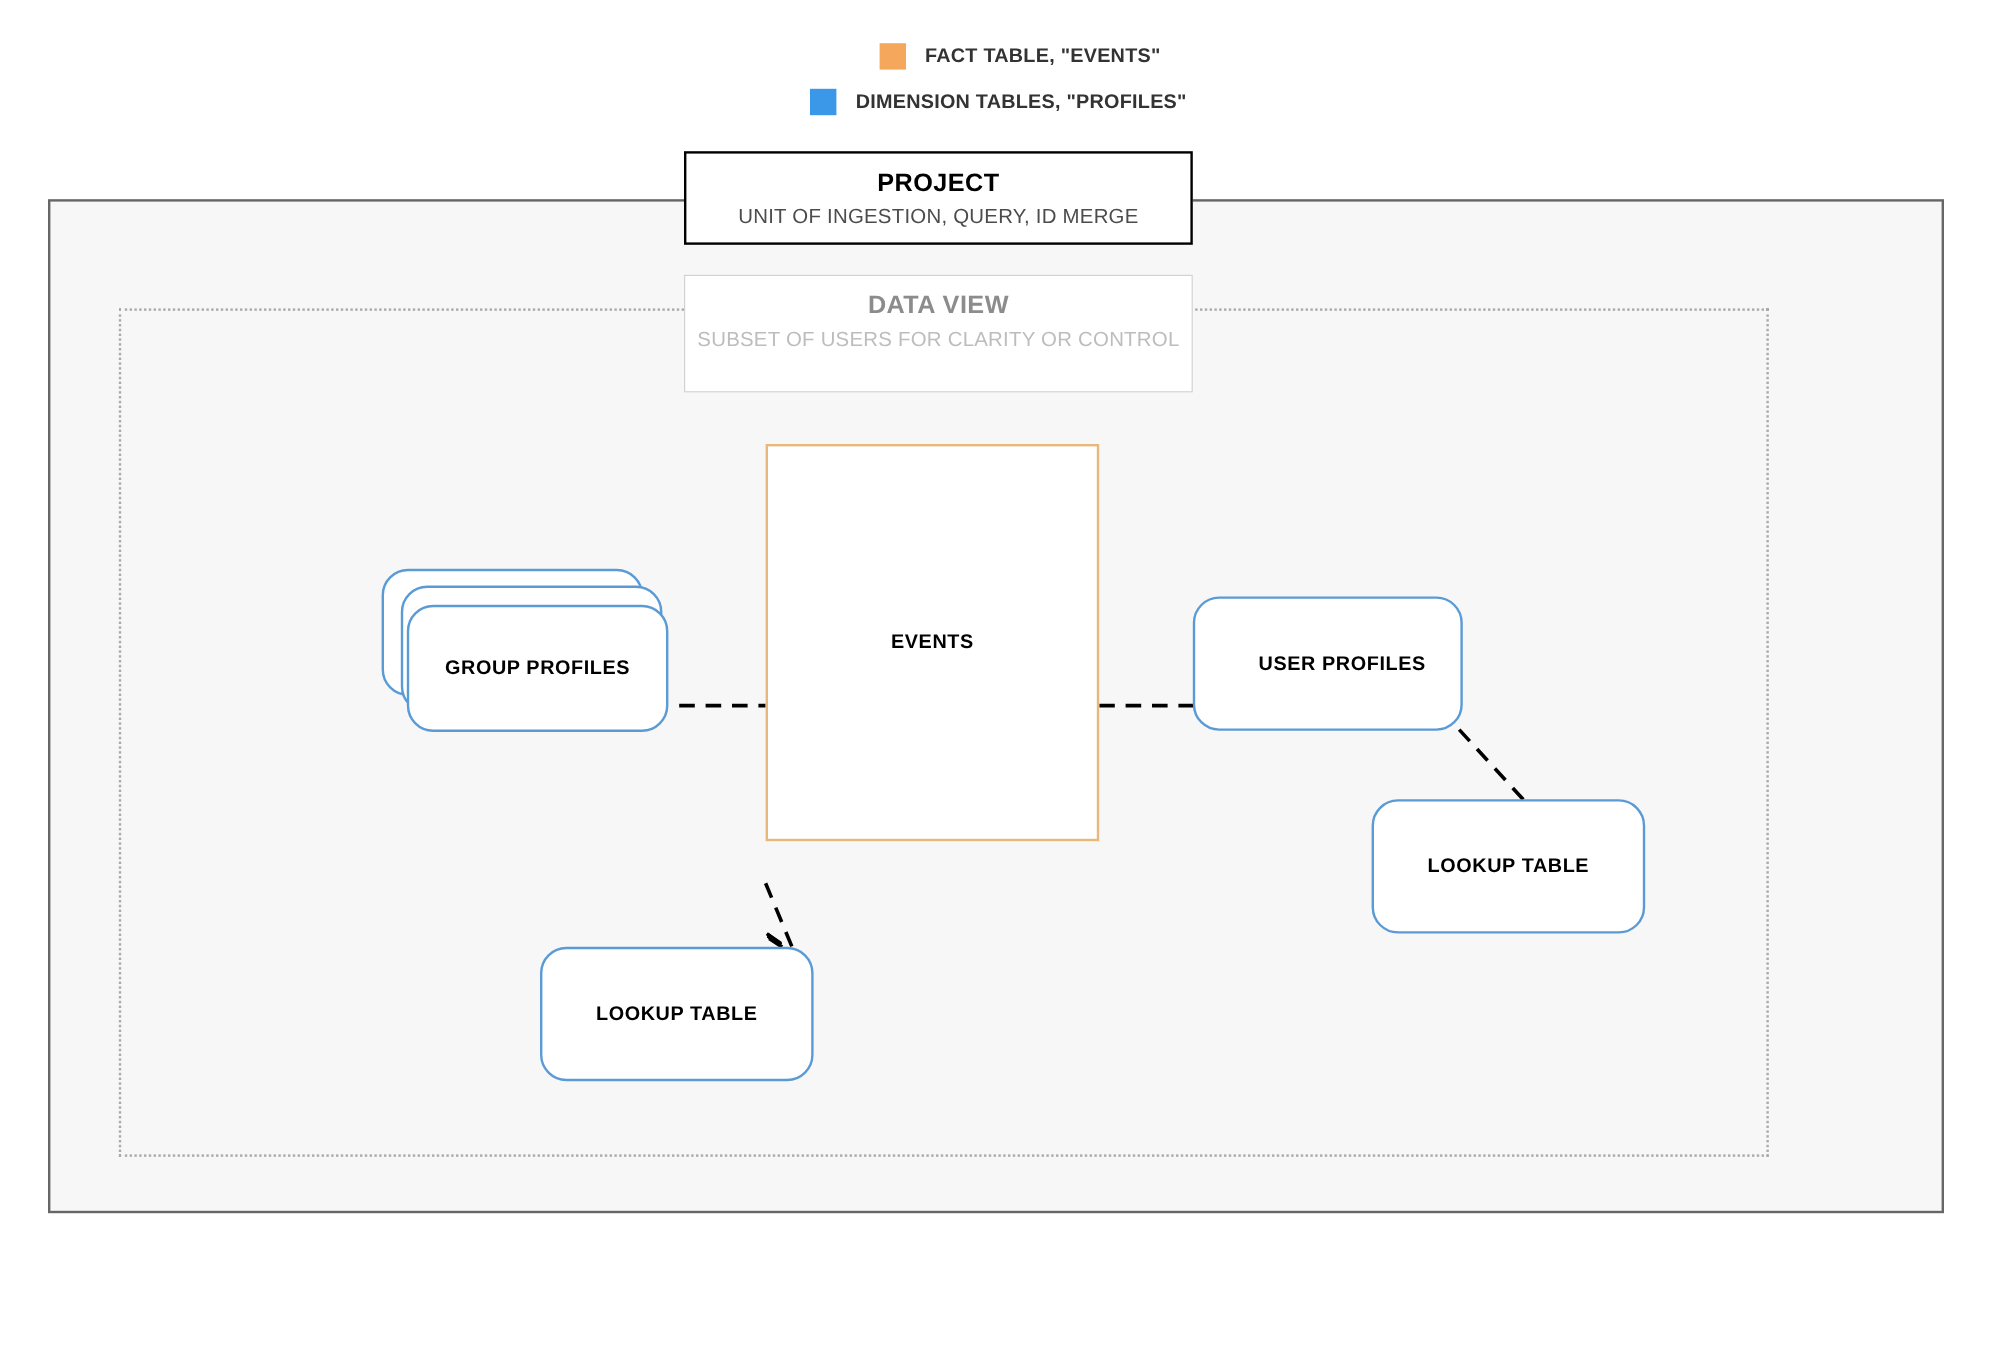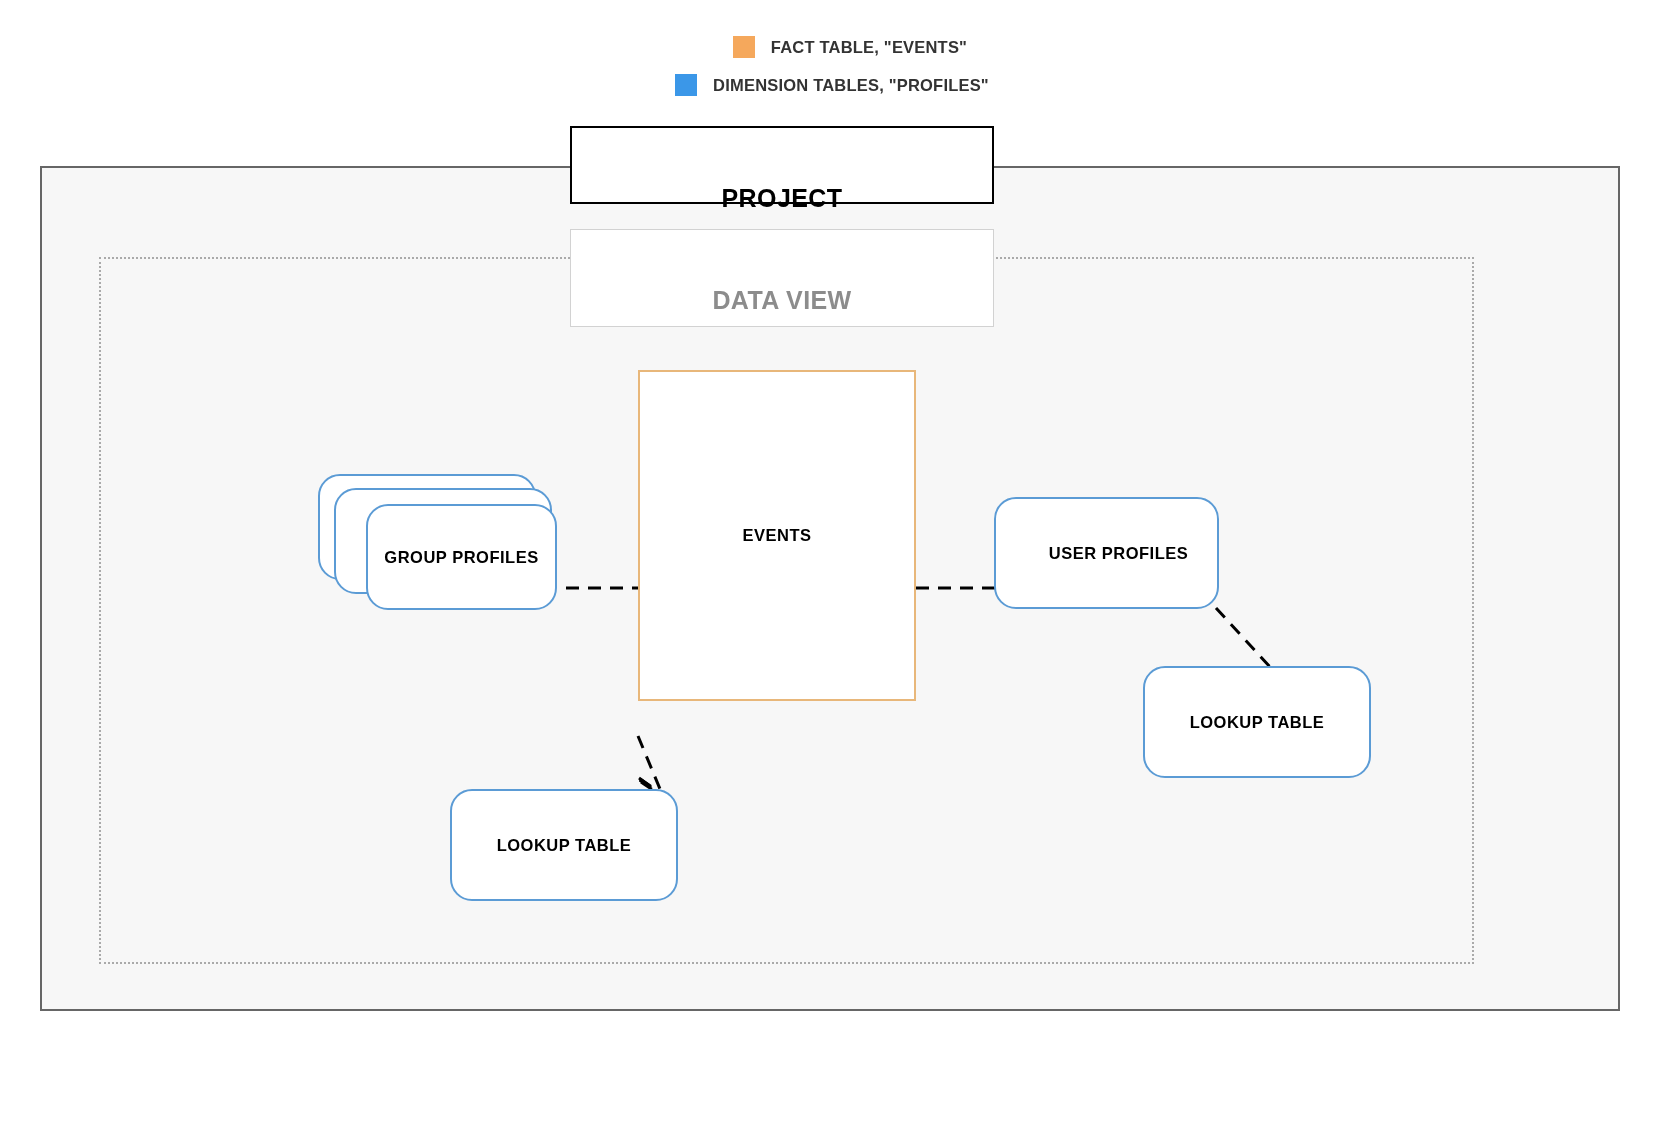--- a/index.html
+++ b/index.html
@@ -87,25 +87,24 @@
     border: 2px solid #000000;
   }
   #dataview-card {
     left: 570px;
     top: 229px;
     width: 424px;
     height: 98px;
     border: 1px solid #d2d2d2;
   }
   .card-title {
-    font-size: 25px;
+    font-size: 21px;
     font-weight: bold;
     letter-spacing: 0.4px;
     line-height: 26px;
-    margin-top: 45px;
   }
   .card-sub {
     font-size: 17px;
     font-weight: normal;
     letter-spacing: 0.2px;
     line-height: 24px;
     margin-top: 3px;
   }
   #project-card .card-title { color: #000000; }
   #project-card .card-sub   { color: #4c4c4c; }
@@ -165,23 +164,23 @@
     box-sizing: border-box;
     background: #ffffff;
     border: 2.5px solid #5b9bd5;
     border-radius: 22px;
     width: 218px;
     height: 106px;
   }
   #stack-back   { left: 0px;  top: 0px;  }
   #stack-mid    { left: 16px; top: 14px; }
   #group-profiles-node {
-    left: 48px;
+    left: 21px;
     top: 30px;
-    width: 191px;
+    width: 218px;
     height: 106px;
     display: flex;
     align-items: center;
     justify-content: center;
   }
   #user-profiles-node {
     left: 994px;
     top: 497px;
     width: 225px;
     height: 112px;
@@ -233,24 +232,26 @@
   <line x1="639" y1="778" x2="658" y2="792" stroke="#000000" stroke-width="3" stroke-dasharray="13 9"></line>
   <line x1="640" y1="780" x2="660" y2="793" stroke="#000000" stroke-width="3" stroke-dasharray="13 9"></line>
   <line x1="640" y1="779" x2="659" y2="792" stroke="#000000" stroke-width="3" stroke-dasharray="13 9"></line>
   <line x1="640" y1="780" x2="655" y2="790" stroke="#000000" stroke-width="3" stroke-dasharray="13 9"></line>
   <line x1="638" y1="736" x2="660" y2="789" stroke="#000000" stroke-width="3" stroke-dasharray="13 9"></line>
   <line x1="1216" y1="608" x2="1271" y2="668" stroke="#000000" stroke-width="3" stroke-dasharray="13 9"></line>
 </svg>
 
 <div class="header-card" id="project-card">
   <div class="card-title">PROJECT</div>
+  <div class="card-sub">UNIT OF INGESTION, QUERY, ID MERGE</div>
 </div>
 
 <div class="header-card" id="dataview-card">
   <div class="card-title">DATA VIEW</div>
+  <div class="card-sub">SUBSET OF USERS FOR CLARITY OR CONTROL</div>
 </div>
 
 <div class="node" id="events-node">
   <span class="node-label">EVENTS</span>
 </div>
 
 <div id="group-profiles-stack">
   <div class="stack-layer" id="stack-back"></div>
   <div class="stack-layer" id="stack-mid"></div>
   <div class="stack-layer dim-node" id="group-profiles-node">

